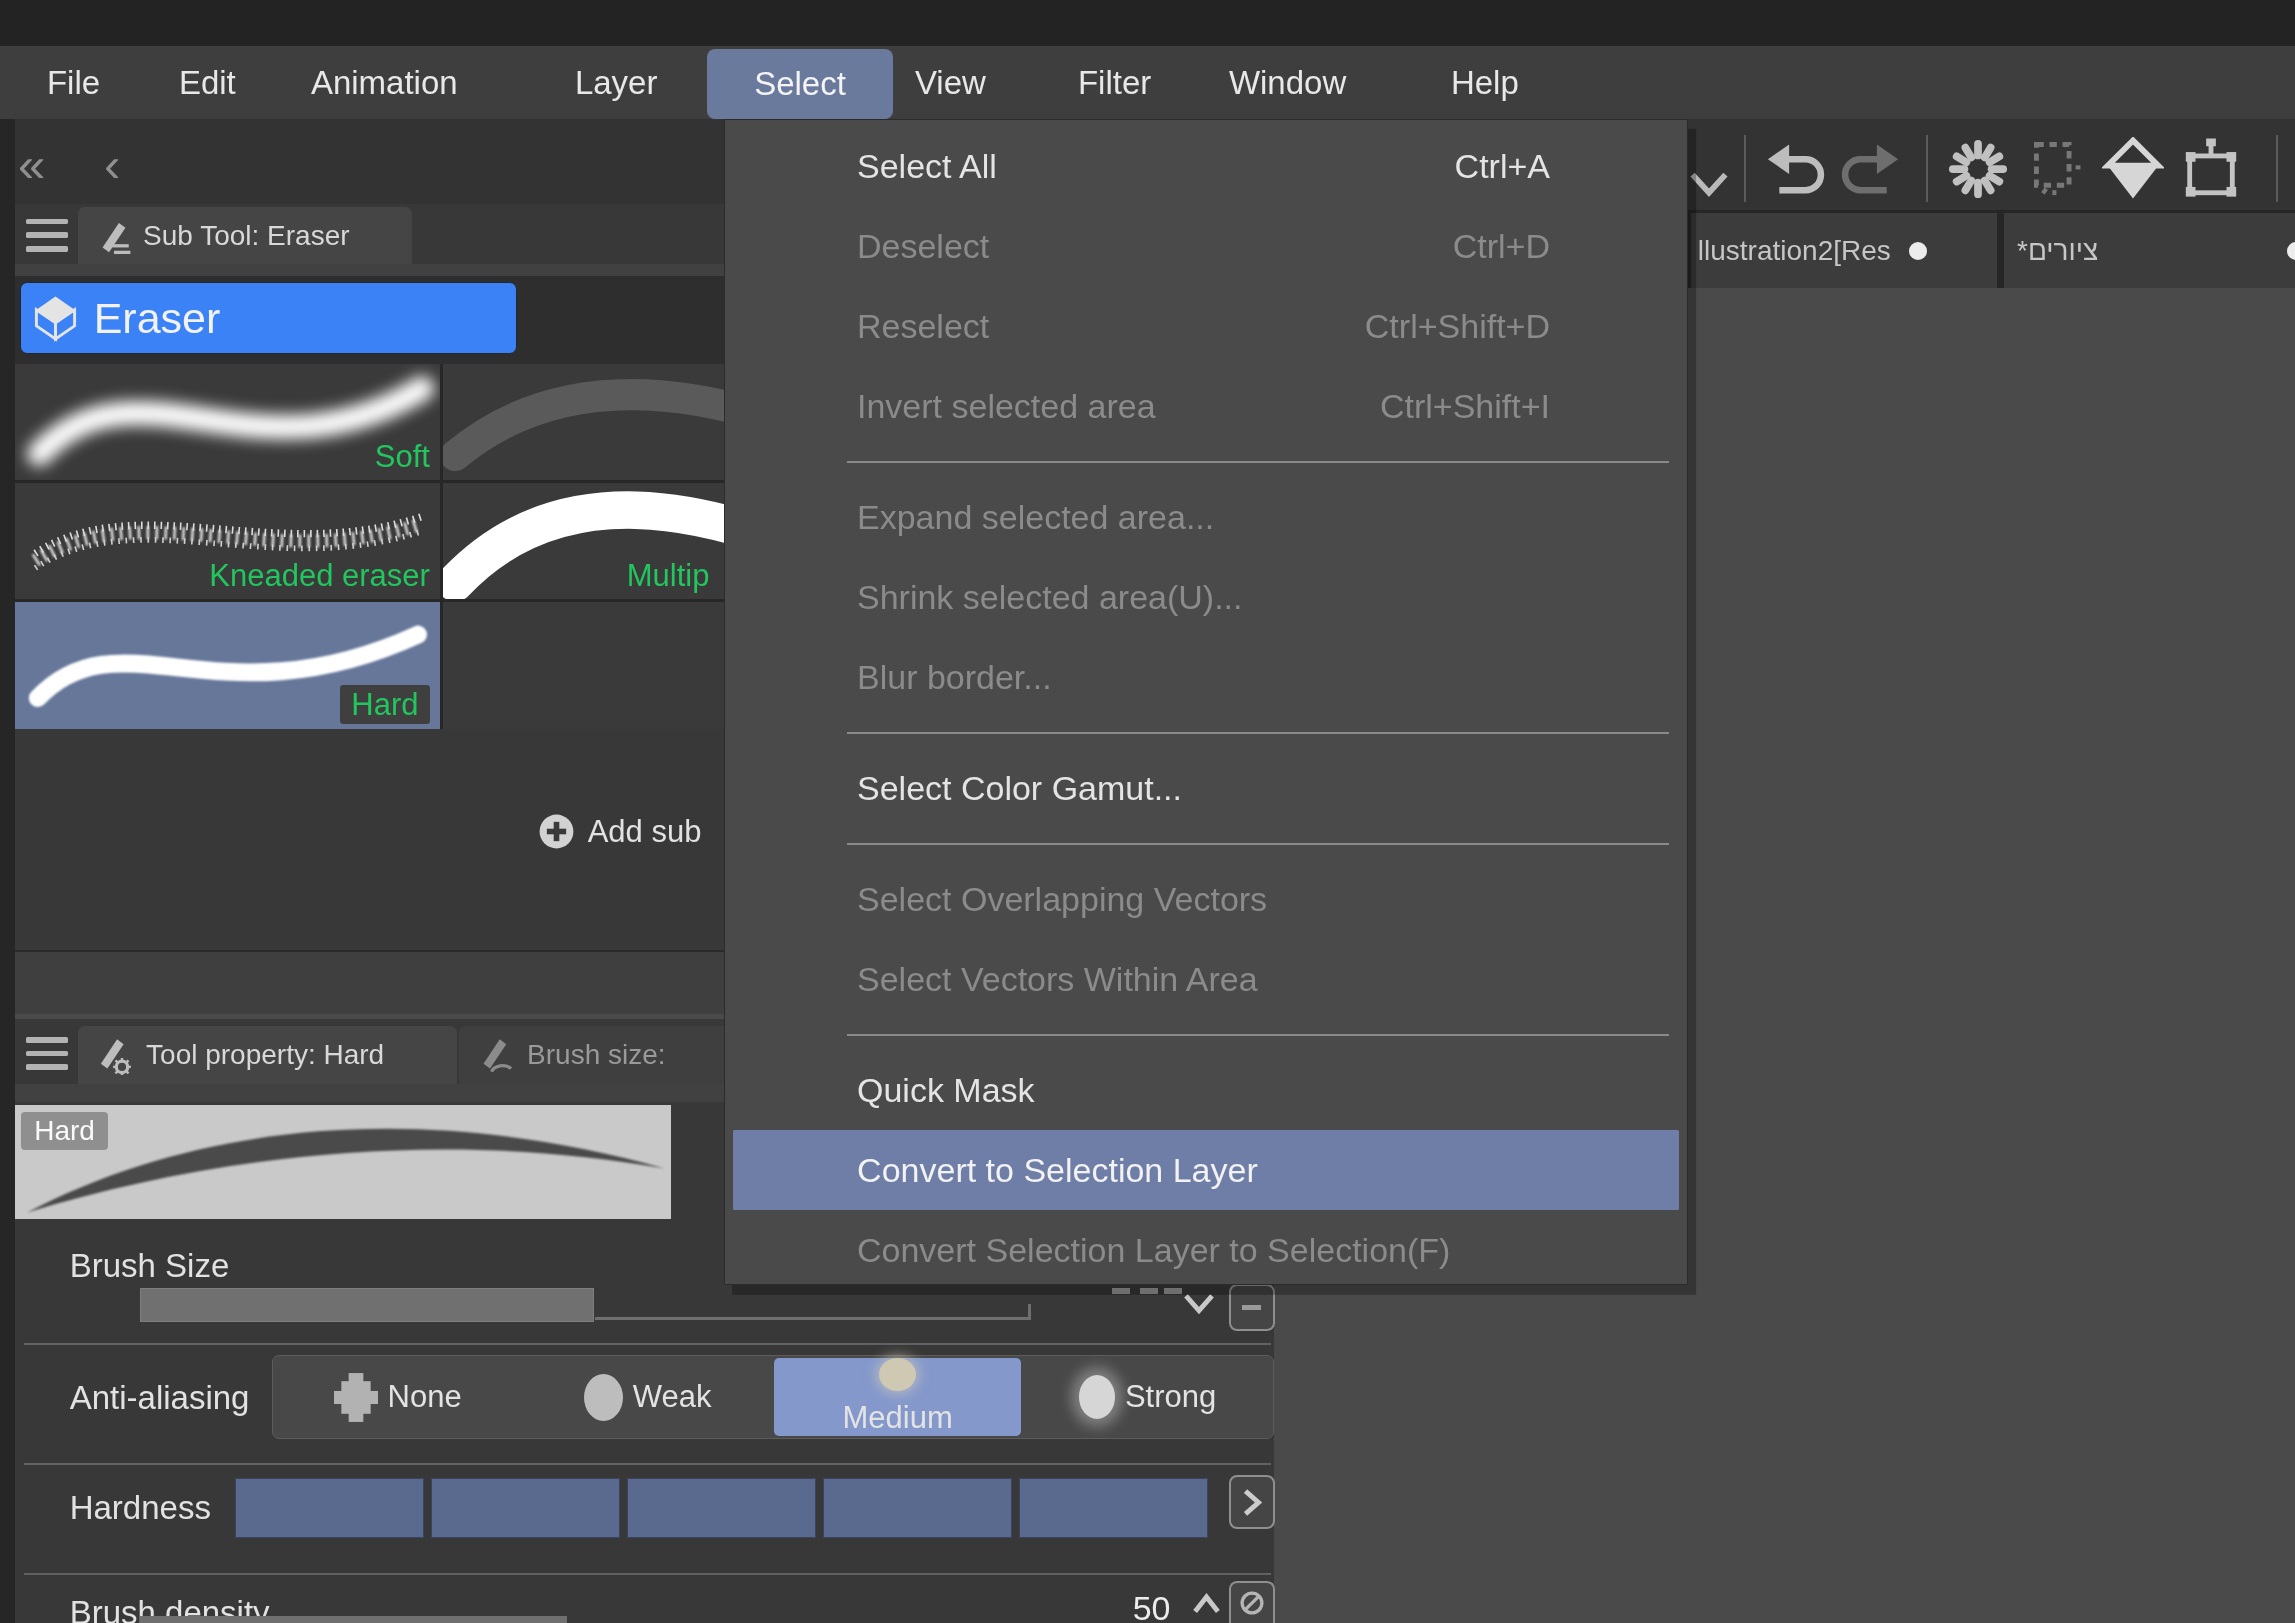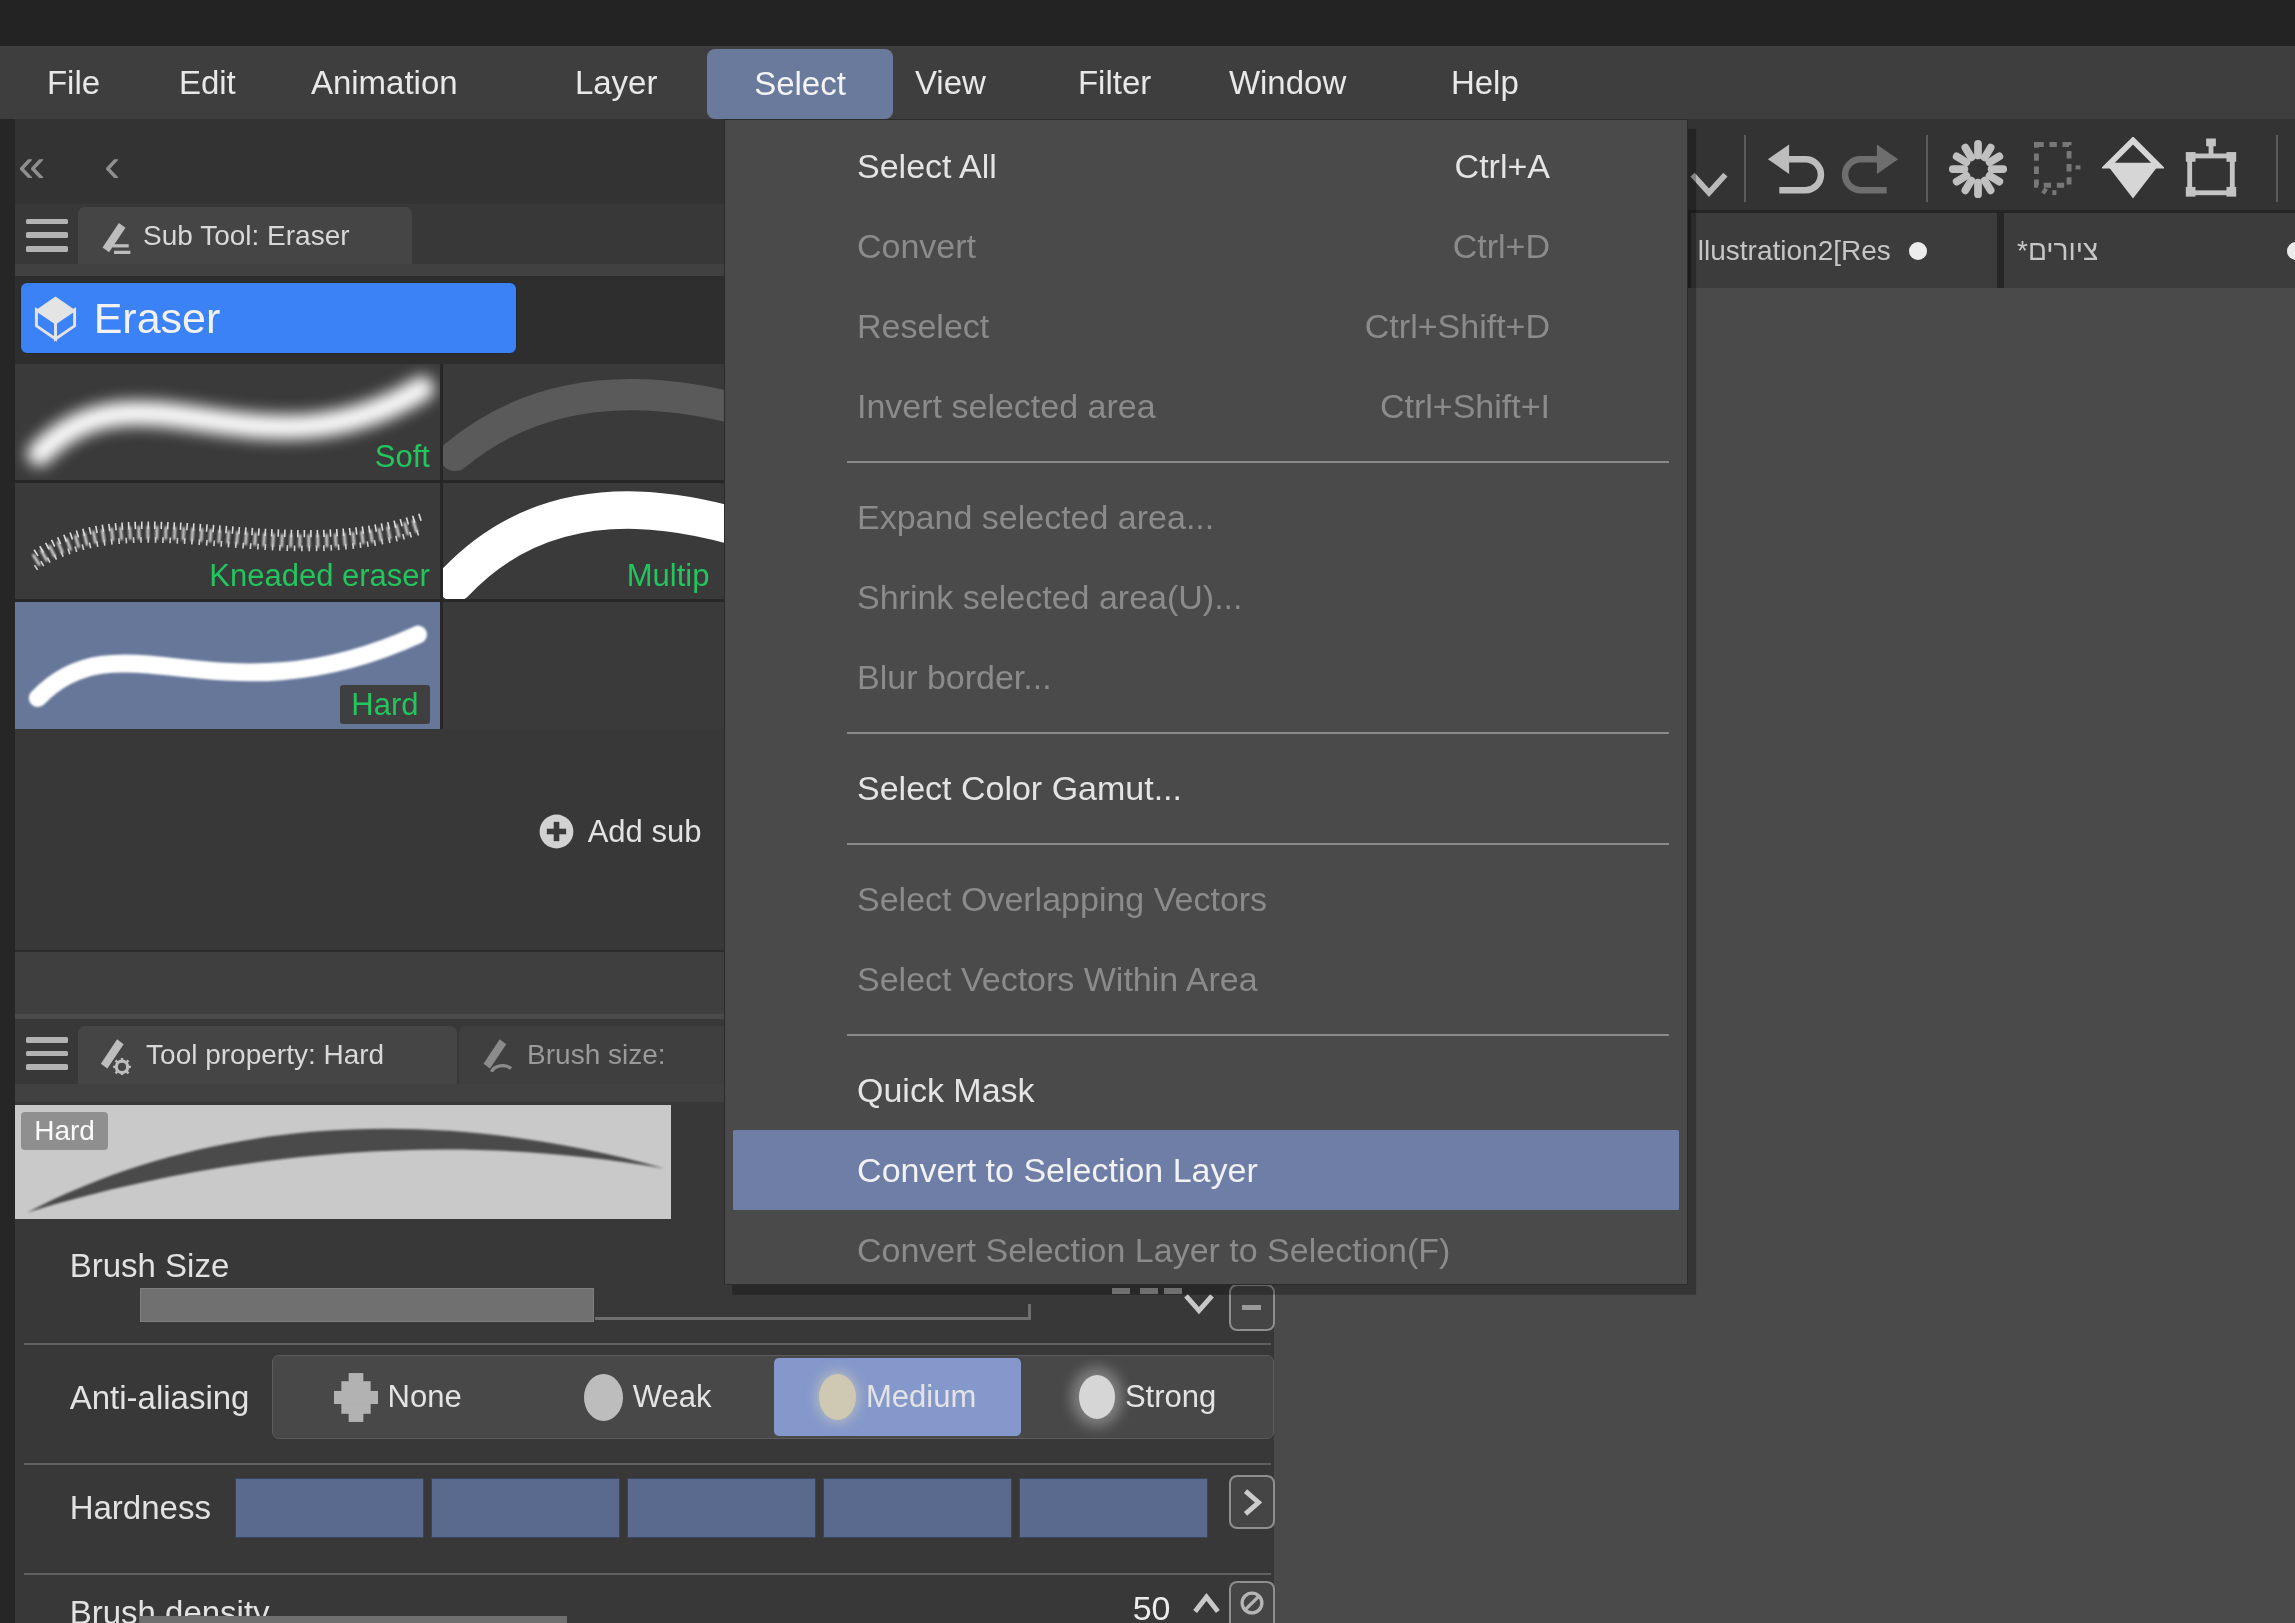--- a/index.html
+++ b/index.html
@@ -72,21 +72,21 @@
   #bs-endtick{position:absolute;left:1013px;top:285px;width:3.3px;height:16.3px;background:#6f6f6f;}
   .valdash{position:absolute;top:269px;width:18px;height:5.7px;background:#9a9a9a;}
   .sqbtn{position:absolute;border:2.4px solid #8f8f8f;border-radius:8.1px;background:#454545;
          display:flex;align-items:center;justify-content:center;box-sizing:border-box;}
   .hsep{position:absolute;left:9.8px;width:1247px;height:2.4px;background:#616161;}
 
   #aa-group{position:absolute;left:257px;top:336px;width:1002px;height:84px;background:#484848;
             border:1.6px solid #5c5c5c;border-radius:7px;display:flex;box-sizing:border-box;}
   .aa-opt{flex:1;display:flex;align-items:center;justify-content:center;gap:9.8px;
           font-size:31px;color:#e3e3e3;border-radius:4.9px;margin:1.6px;}
-  .aa-opt.sel{background:#8498cb;}
+  .aa-opt.sel{background:#8498cb;flex-direction:column;}
   .dotic{border-radius:50%;}
   #aa-weak-ic{width:39px;height:47px;background:#bdbdbd;}
   #aa-med-ic{width:37px;height:46px;background:#cfc8b2;box-shadow:0 0 11.4px 3.3px rgba(215,210,190,.55);}
   #aa-strong-ic{width:36px;height:44px;background:#d6d6d6;box-shadow:0 0 13px 8.1px rgba(195,195,195,.45);}
 
   .hseg{position:absolute;top:459px;width:189px;height:60px;background:#5a6a8e;
         border:1.6px solid #39445e;box-sizing:border-box;}
 
   #density-val{position:absolute;left:1118px;top:570px;font-size:34px;color:#ececec;}
 
@@ -407,21 +407,21 @@
     </div>
     <div class="abs" style="left:125px;top:597px;width:427px;height:6.5px;background:#6f6f6f"></div>
   </div>
 
   <div class="abs" id="select-menu">
     <div class="mi">
       <span>Select All</span>
       <span class="sc">Ctrl+A</span>
     </div>
     <div class="mi dis">
-      <span>Convert</span>
+      <span>Deselect</span>
       <span class="sc">Ctrl+D</span>
     </div>
     <div class="mi dis">
       <span>Reselect</span>
       <span class="sc">Ctrl+Shift+D</span>
     </div>
     <div class="mi dis">
       <span>Invert selected area</span>
       <span class="sc">Ctrl+Shift+I</span>
     </div>

